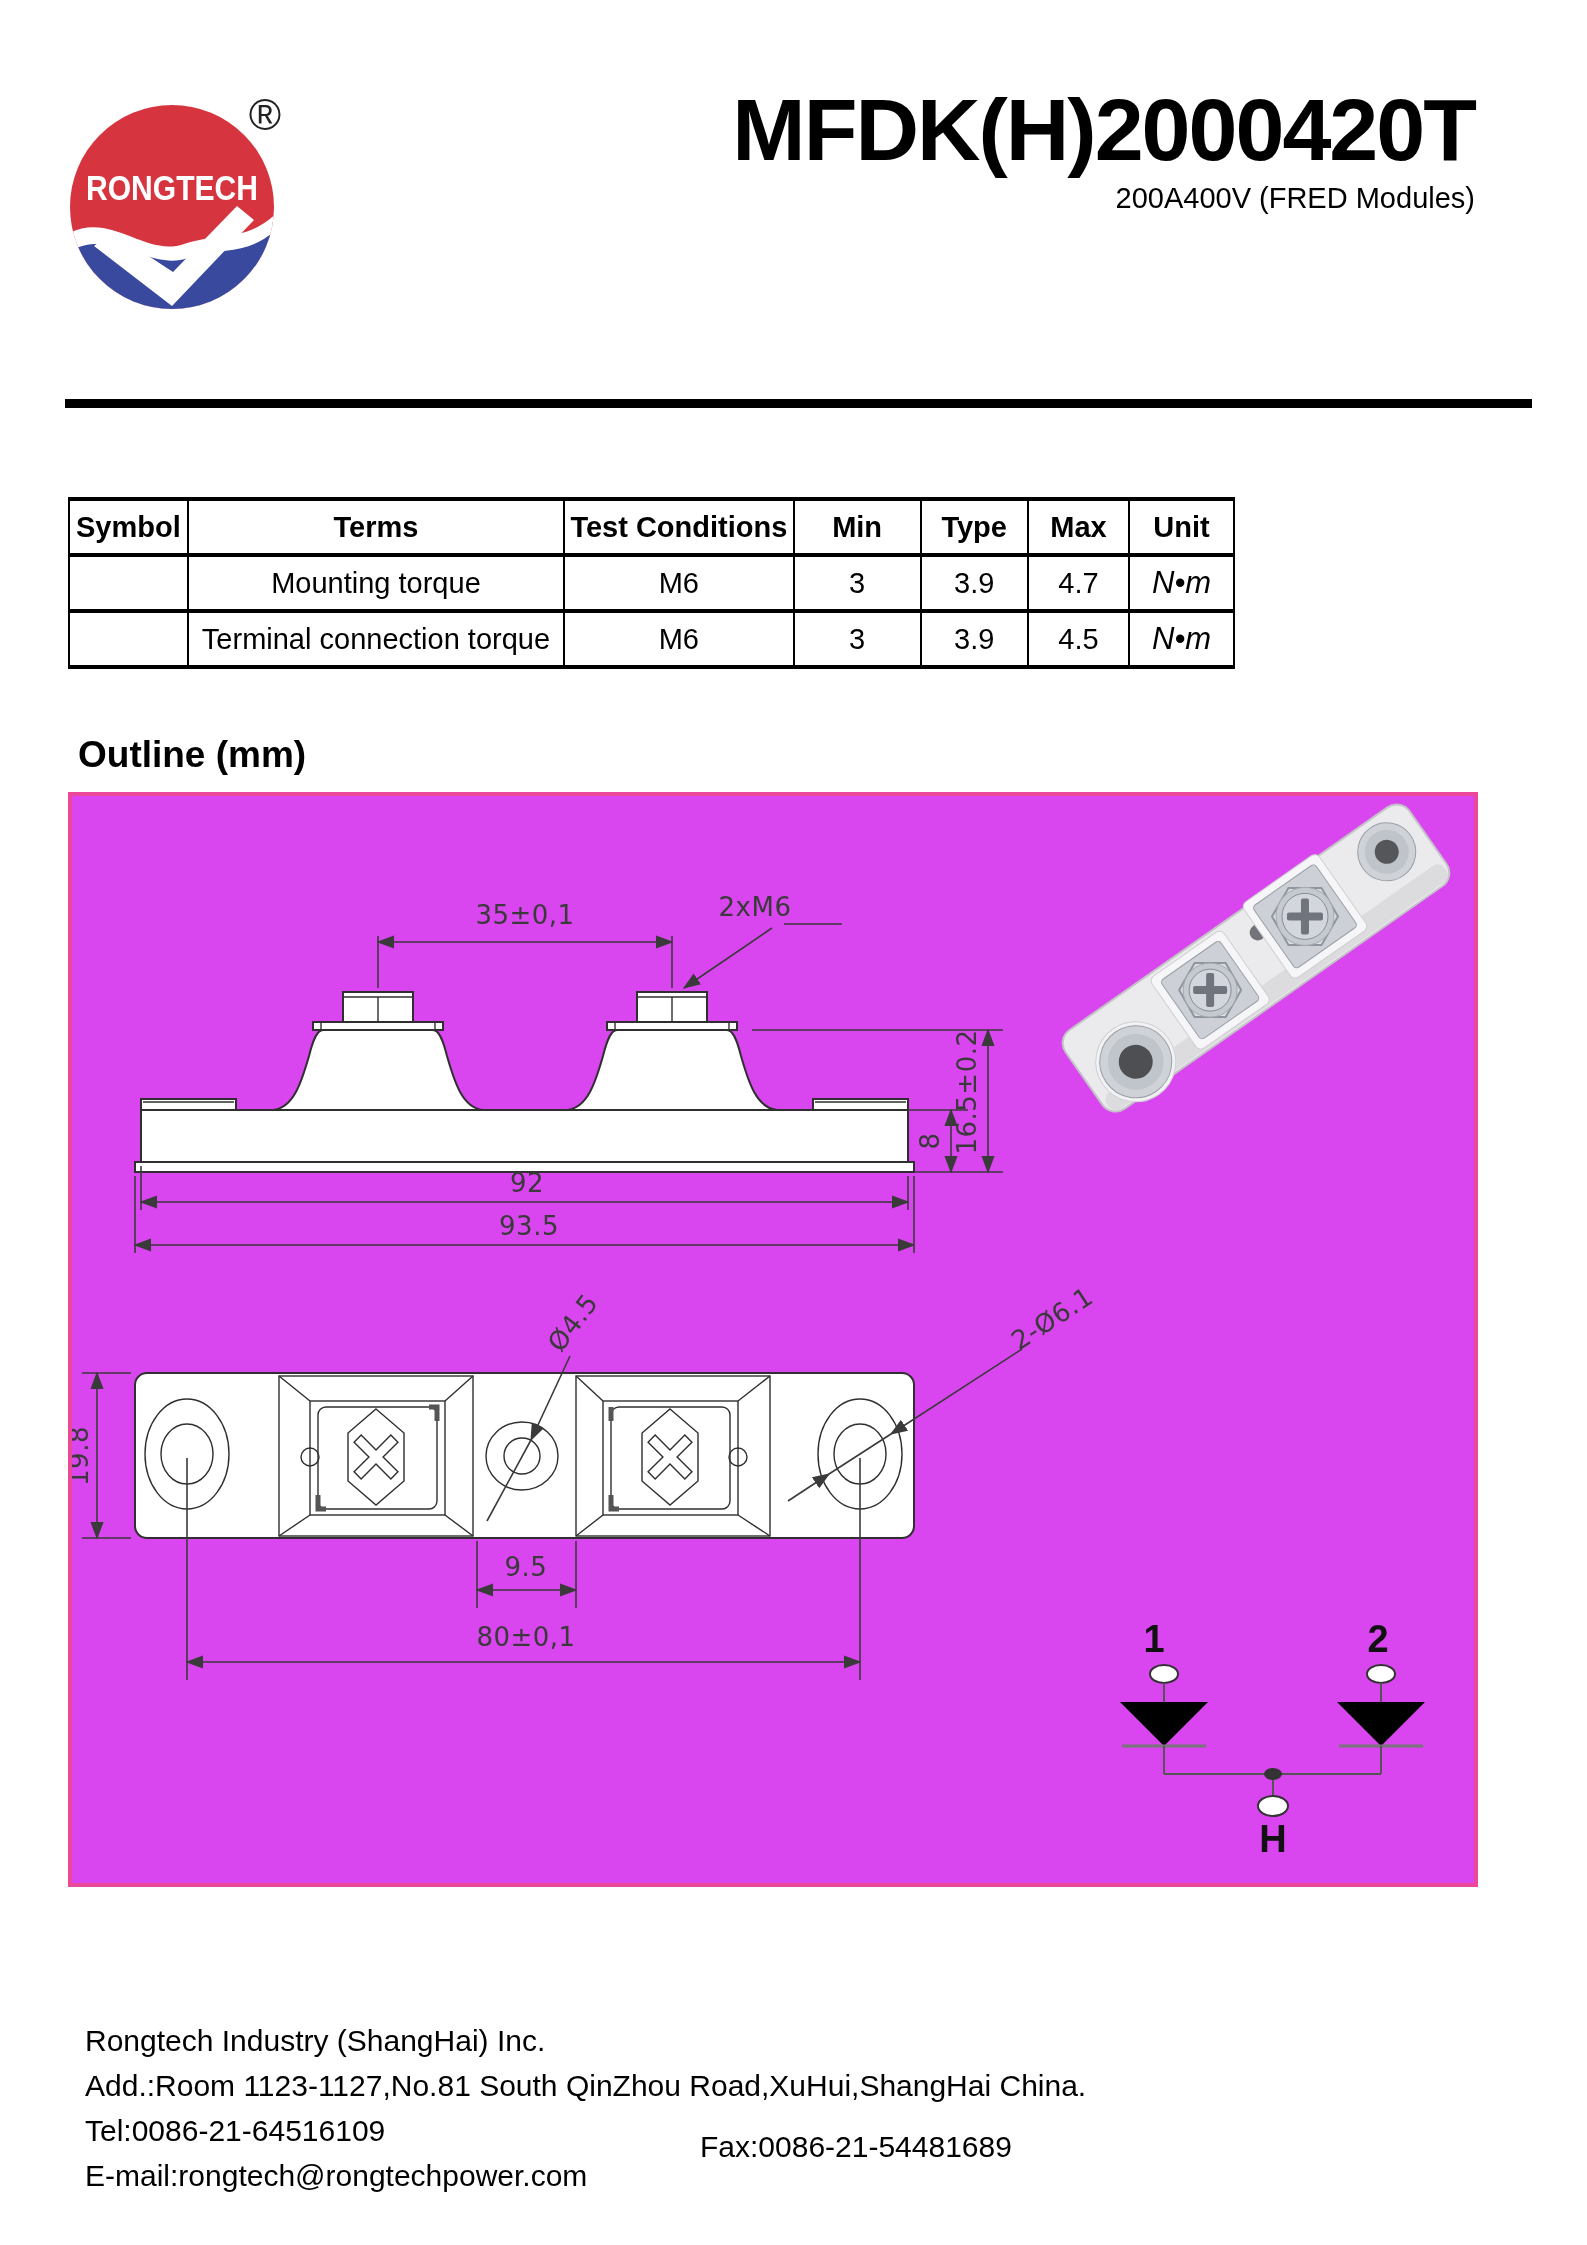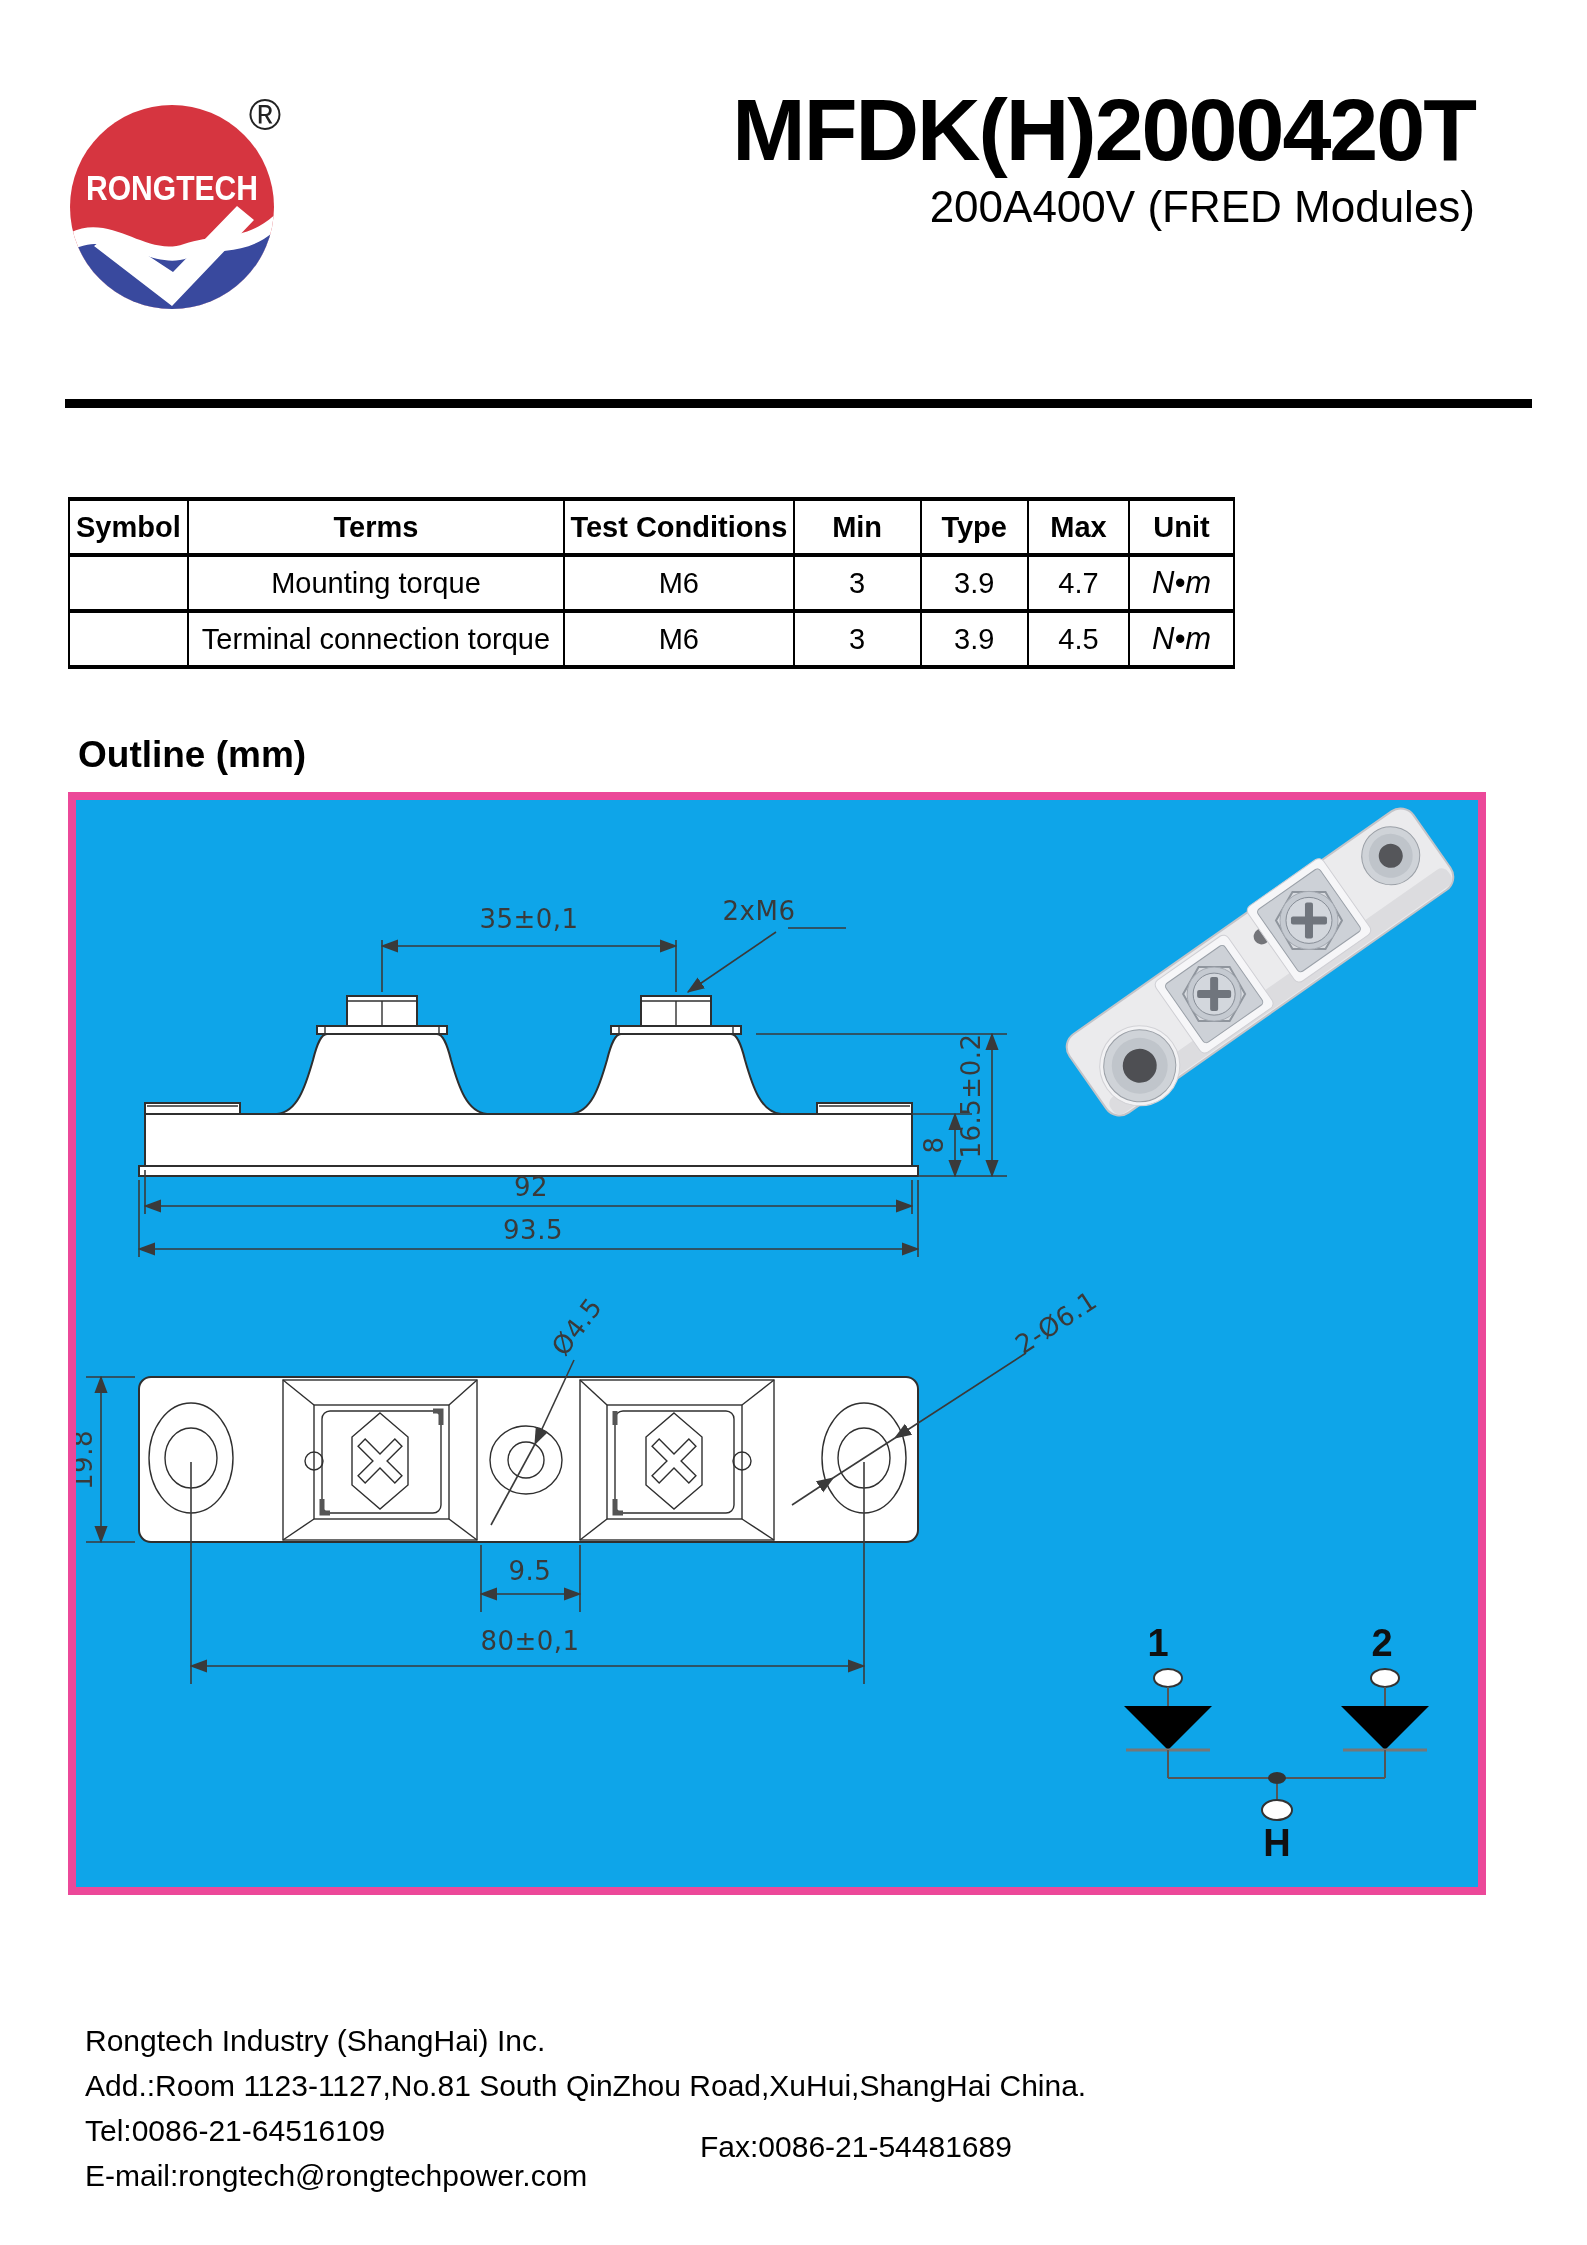--- a/index.html
+++ b/index.html
@@ -5,40 +5,40 @@
   html,body{margin:0;padding:0;background:#888;}
   .page{
     position:relative;width:1587px;height:2245px;background:#ffffff;
     font-family:"Liberation Sans",sans-serif;color:#000;overflow:hidden;
     margin:0 auto;
   }
   
   .logo-wrap{position:absolute;left:64px;top:70px;width:240px;height:260px;}
   .title-block{position:absolute;right:112px;top:84px;text-align:right;}
   .doc-title{font-size:88px;font-weight:bold;letter-spacing:-2px;line-height:1.05;white-space:nowrap;}
-  .doc-subtitle{font-size:44px;font-weight:normal;margin-top:6px;white-space:nowrap;}
+  .doc-subtitle{font-size:29px;font-weight:normal;margin-top:6px;white-space:nowrap;}
   .rule{position:absolute;left:65px;top:399px;width:1467px;height:9px;background:#000;}
   
   .spec-table{
     position:absolute;left:68px;top:497px;width:1167px;
     border-collapse:collapse;table-layout:fixed;
     font-size:29px;
     padding-left:24px;
   }
   .spec-table th,.spec-table td{
     border-left:2.5px solid #000;border-right:2.5px solid #000;
     border-top:4.5px solid #000;border-bottom:4.5px solid #000;
     text-align:center;vertical-align:middle;padding:0;
     height:52px;overflow:hidden;white-space:nowrap;
   }
   .spec-table th{font-weight:bold;}
   .unit-cell{font-size:31px;font-style:italic;}
   
   .outline-heading{position:absolute;left:78px;top:734px;font-size:37px;font-weight:bold;}
-  .outline-box{position:absolute;left:68px;top:792px;width:1402px;height:1087px;border:8px solid #ec4899;background:#0ea5e9;}
+  .outline-box{position:absolute;left:68px;top:792px;width:1402px;height:1087px;border:4px solid #ec4899;background:#d946ef;}
   .outline-box svg{display:block;}
   text.dim{font-family:"DejaVu Sans",sans-serif;font-size:26px;fill:#3a3a3a;letter-spacing:0.5px;}
   text.circ{font-family:"Liberation Sans",sans-serif;font-size:38px;font-weight:bold;fill:#111;}
   .dline{stroke:#3a3a3a;stroke-width:1.6;fill:none;}
   .part{stroke:#2f2f2f;stroke-width:2;fill:#ffffff;}
   .thin{stroke:#2f2f2f;stroke-width:1.4;fill:none;}
   
   .footer{position:absolute;left:85px;top:2018px;width:1420px;font-size:30px;}
   .footer .fline{position:relative;height:45px;line-height:45px;white-space:nowrap;}
   .footer .fax{position:absolute;left:615px;top:16px;}

